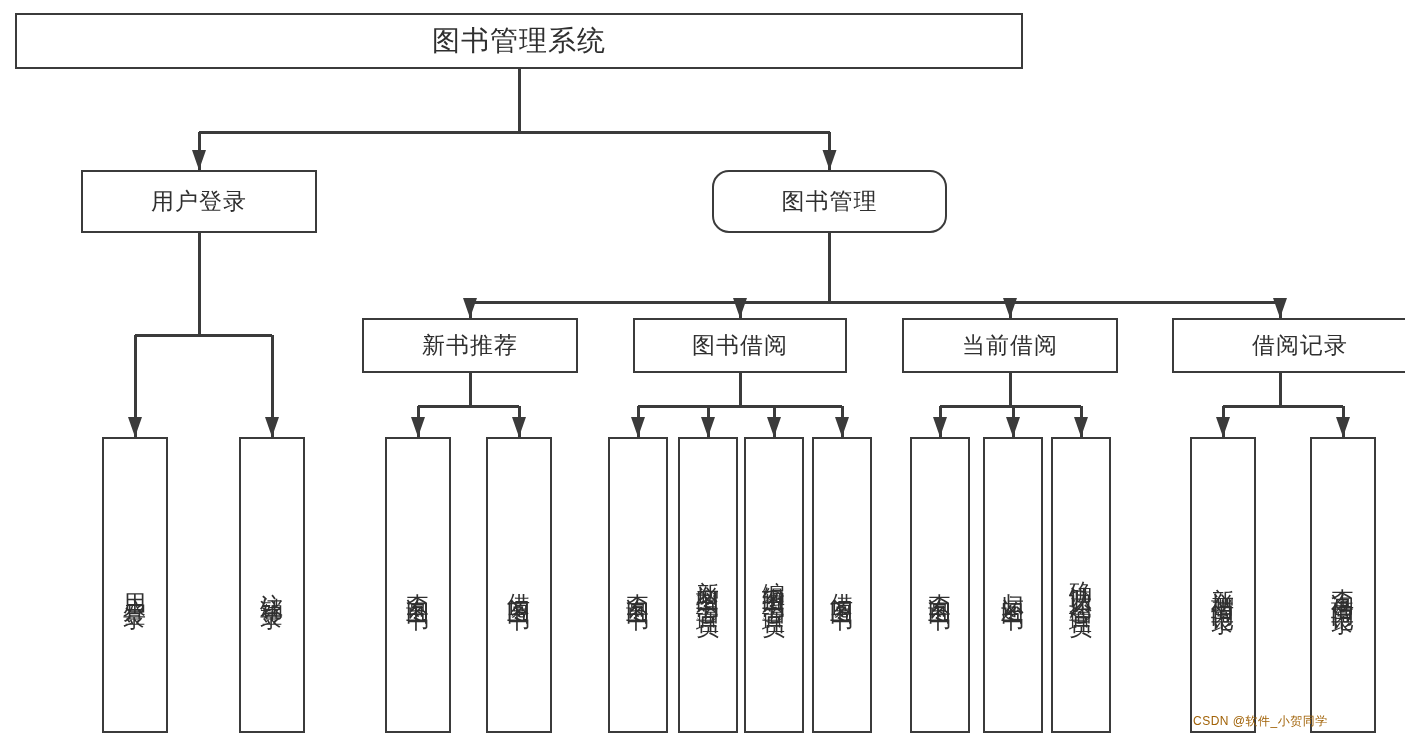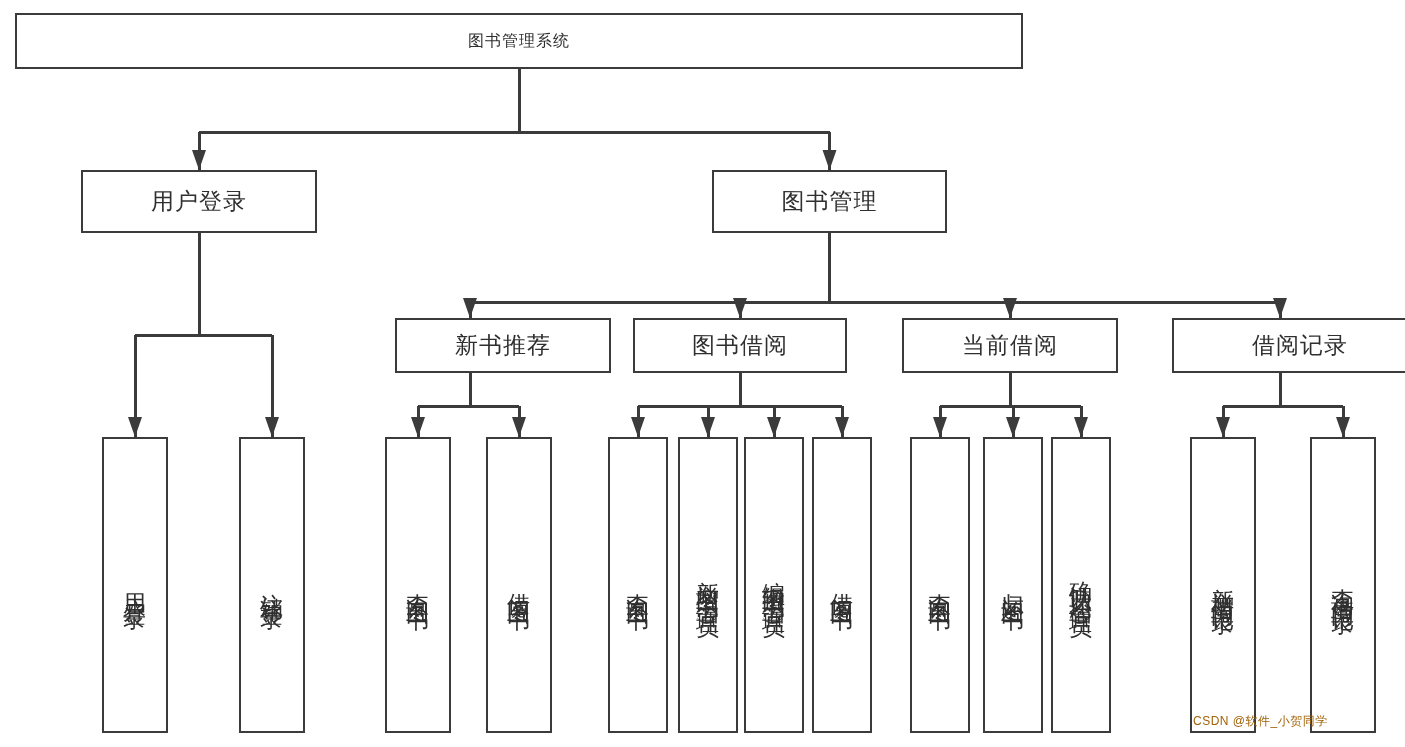--- a/index.html
+++ b/index.html
@@ -46,21 +46,21 @@
     font-size: 23px;
   }
   .node-v .vlabel {
     writing-mode: vertical-rl;
     text-orientation: upright;
     letter-spacing: 5px;
     line-height: 1.05;
     white-space: nowrap;
     display: block;
   }
-  .node-root .node-h { font-size: 16px; }
+  .node-root .node-h { font-size: 28px; }
   .watermark {
     position: absolute;
     font-size: 12px;
     color: #a16207;
     white-space: nowrap;
     letter-spacing: 0.5px;
     pointer-events: none;
   }
 </style>
 </head>
@@ -123,25 +123,25 @@
       <path d="M 1336 417 L 1350 417 L 1343 437 Z" fill="#3b3b3b"></path>
     </svg>
 
   <div class="node node-root" style="left: 15px; top: 13px; width: 1008px; height: 56px;">
     <span class="node-h">图书管理系统</span>
   </div>
 
   <div class="node" style="left: 81px; top: 170px; width: 236px; height: 63px;">
     <span class="node-h">用户登录</span>
   </div>
-  <div class="node" style="left: 712px; top: 170px; width: 235px; height: 63px;">
+  <div class="node" style="left: 712px; top: 170px; width: 235px; height: 63px; border-radius: 17px;">
     <span class="node-h">图书管理</span>
   </div>
 
-  <div class="node" style="left: 362px; top: 318px; width: 216px; height: 55px; margin-left: 33px;">
+  <div class="node" style="left: 362px; top: 318px; width: 216px; height: 55px;">
     <span class="node-h">新书推荐</span>
   </div>
   <div class="node" style="left: 633px; top: 318px; width: 214px; height: 55px;">
     <span class="node-h">图书借阅</span>
   </div>
   <div class="node" style="left: 902px; top: 318px; width: 216px; height: 55px; text-align: center;">
     <span class="node-h">当前借阅</span>
   </div>
   <div class="node" style="left: 1172px; top: 318px; width: 256px; height: 55px;">
     <span class="node-h">借阅记录</span>

